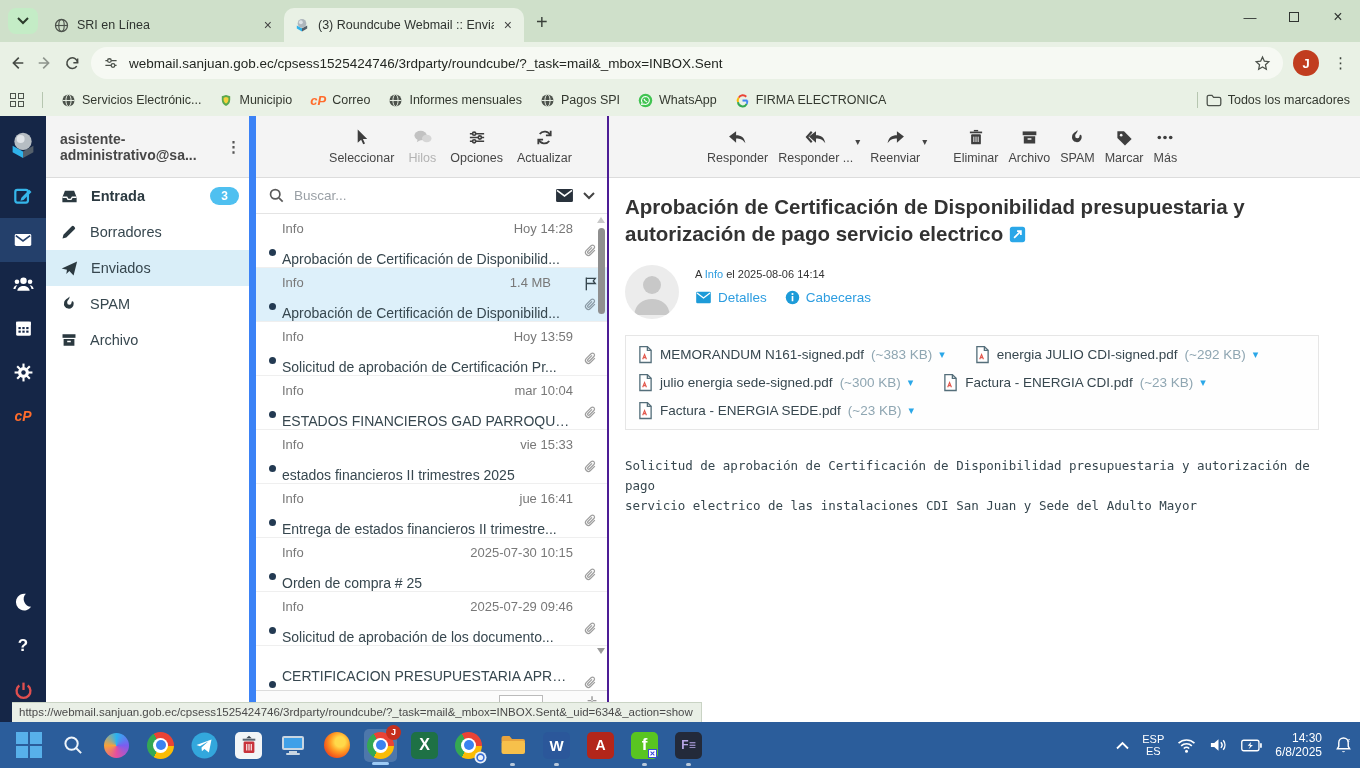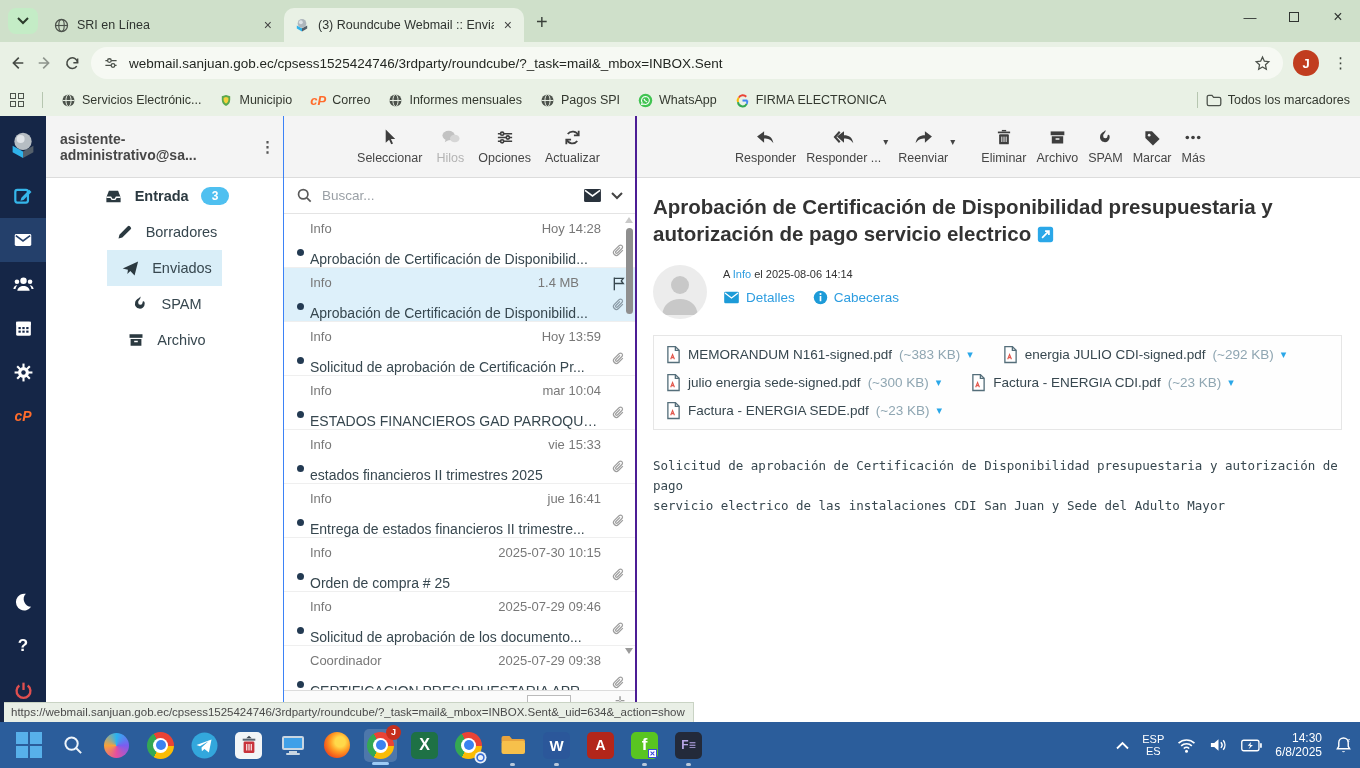--- a/index.html
+++ b/index.html
@@ -36,21 +36,21 @@
   .webmail { position:absolute; top:116px; left:0; right:0; bottom:46px; display:flex; background:#fff; }
 
   .rail { width:46px; background:#152647; display:flex; flex-direction:column; align-items:center; flex-shrink:0; }
   .rail-tile { width:46px; height:44px; display:flex; align-items:center; justify-content:center; color:#fff; }
   .rail-tile.logo { height:58px; }
   .rail-tile.active { background:#24406b; }
   .rail-bottom { margin-top:auto; display:flex; flex-direction:column; align-items:center; padding-bottom:10px; }
   .help-glyph { color:#fff; font-weight:bold; font-size:17px; }
   .cp-logo { color:#ff6c2c; font-weight:bold; font-style:italic; font-size:14px; }
 
-  .folders { width:238px; border-right:1px solid #3b82f6; display:flex; flex-direction:column; flex-shrink:0; background:#fff;align-items:center; }
+  .folders { width:210px; border-right:7px solid #3b82f6; display:flex; flex-direction:column; flex-shrink:0; background:#fff; }
   .account-hdr { height:62px; background:#f4f4f4; border-bottom:1px solid #dcdcdc; display:flex; align-items:center; padding:0 8px 0 14px; font-size:14px; font-weight:bold; color:#474747; }
   .account-hdr .dots { margin-left:auto; color:#555; font-size:15px; font-weight:bold; }
   .folder-row { height:36px; display:flex; align-items:center; gap:12px; padding:0 10px 0 14px; font-size:14.5px; color:#37474f; }
   .folder-row svg { flex-shrink:0; color:#2f3e47; }
   .folder-row.selected { background:#d9eef8; }
   .folder-row.bold { font-weight:bold; color:#2b3940; }
   .badge { margin-left:auto; background:#4fc0f0; color:#fff; font-size:12px; font-weight:bold; border-radius:10px; padding:2px 11px; }
 
   .listpane { width:353px; border-right:2px solid #4c1d95; display:flex; flex-direction:column; flex-shrink:0; background:#fff; position:relative; }
   .list-toolbar { height:62px; background:#f4f4f4; border-bottom:1px solid #dcdcdc; display:flex; align-items:center; justify-content:center; gap:14px; padding:0 6px 0 44px; }
@@ -89,21 +89,21 @@
   .avatar-mail { width:54px; height:54px; border-radius:50%; background:#ececec; display:flex; align-items:center; justify-content:center; overflow:hidden; }
   .meta-text .line1 { font-size:11px; color:#333; margin-top:3px; }
   .meta-text .line1 a { color:#2d9de0; text-decoration:none; }
   .meta-links { margin-top:10px; display:flex; gap:18px; font-size:13.5px; color:#2d9de0; align-items:center; }
   .meta-links .ml { display:flex; align-items:center; gap:6px; }
   .attach-box { margin-top:16px; border:1px solid #e6e6e6; background:#fefefe; padding:9px 12px; display:flex; flex-wrap:wrap; column-gap:30px; row-gap:9px; max-width:694px; }
   .att { display:flex; align-items:center; gap:7px; font-size:13.5px; color:#37474f; }
   .att .size { color:#8fa6b2; }
   .mail-text { margin-top:26px; font-family:"DejaVu Sans Mono", monospace; font-size:12.5px; color:#37474f; line-height:20px; }
 
-  .status-tooltip { position:absolute; left:4px; bottom:46px; width:690px; height:20px; background:#e9efe6; border:1px solid #c9d3c4; border-left:none; border-bottom:none; font-size:11.5px; color:#4a4a4a; line-height:18px; padding:0 7px; white-space:nowrap; overflow:hidden; z-index:30; }
+  .status-tooltip { position:absolute; left:12px; bottom:46px; width:690px; height:20px; background:#e9efe6; border:1px solid #c9d3c4; border-left:none; border-bottom:none; font-size:11.5px; color:#4a4a4a; line-height:18px; padding:0 7px; white-space:nowrap; overflow:hidden; z-index:30; }
 
   
   .taskbar { position:absolute; left:0; right:0; bottom:0; height:46px; background:#2b5d9b; display:flex; align-items:center; padding:0 8px 0 12px; }
   .tb-icons { display:flex; align-items:center; gap:11px; }
   .tb-tile { width:33px; height:33px; border-radius:5px; display:flex; align-items:center; justify-content:center; position:relative; }
   .tb-tile.active { background:rgba(255,255,255,.16); }
   .tb-tile.active::after { content:""; position:absolute; bottom:-3px; left:8px; width:17px; height:3px; border-radius:2px; background:#9ecbf5; }
   .run-dot::before { content:""; position:absolute; bottom:-4px; left:14px; width:5px; height:3px; border-radius:2px; background:#b9c9da; }
   .tb-badge { position:absolute; top:-4px; right:-4px; width:15px; height:15px; border-radius:50%; background:#c62f1d; color:#fff; font-size:9px; font-weight:bold; display:flex; align-items:center; justify-content:center; }
   .circle-logo { width:27px; height:27px; border-radius:50%; position:relative; background:conic-gradient(from -30deg,#ea4335 0 120deg,#fbbc05 0 240deg,#34a853 0 360deg); }
@@ -521,24 +521,20 @@
               <span>Info</span>
               <span class="meta">2025-07-29 09:46</span>
             </div>
           <div class="subj">Solicitud de aprobación de los documento...</div>
           <span class="dot"></span>
           <svg class="clip" width="16" height="16" viewBox="0 0 20 20">
               <path d="M14.8 8.9l-5.5 5.5a3.6 3.6 0 0 1-5.1-5.1l6.2-6.2a2.5 2.5 0 0 1 3.5 3.5l-5.9 5.9a1.3 1.3 0 0 1-1.9-1.9l5.2-5.2" fill="none" stroke="#9e9e9e" stroke-width="1.5"></path>
             </svg>
         </div>
         <div class="msg">
-          <div class="l1">
-              <span>Coordinador</span>
-              <span class="meta">2025-07-29 09:38</span>
-            </div>
           <div class="subj">CERTIFICACION PRESUPUESTARIA APROB...</div>
           <span class="dot"></span>
           <svg class="clip" width="16" height="16" viewBox="0 0 20 20">
               <path d="M14.8 8.9l-5.5 5.5a3.6 3.6 0 0 1-5.1-5.1l6.2-6.2a2.5 2.5 0 0 1 3.5 3.5l-5.9 5.9a1.3 1.3 0 0 1-1.9-1.9l5.2-5.2" fill="none" stroke="#9e9e9e" stroke-width="1.5"></path>
             </svg>
         </div>
         <div class="list-scrollbar">
           <span class="tri-up"></span>
           <span class="thumb"></span>
           <span class="tri-down"></span>

